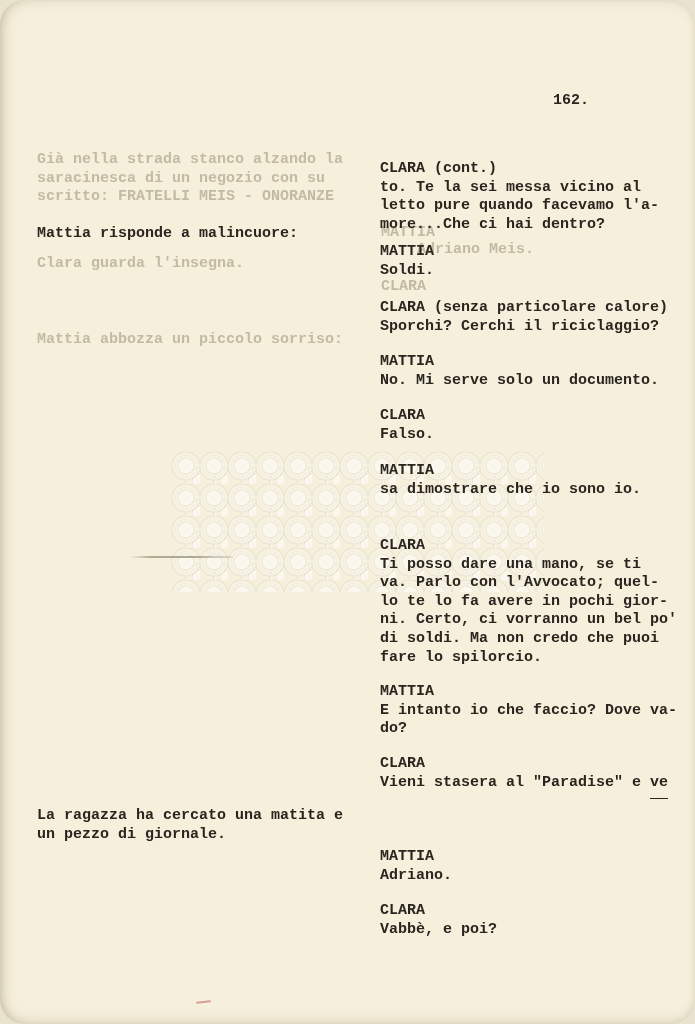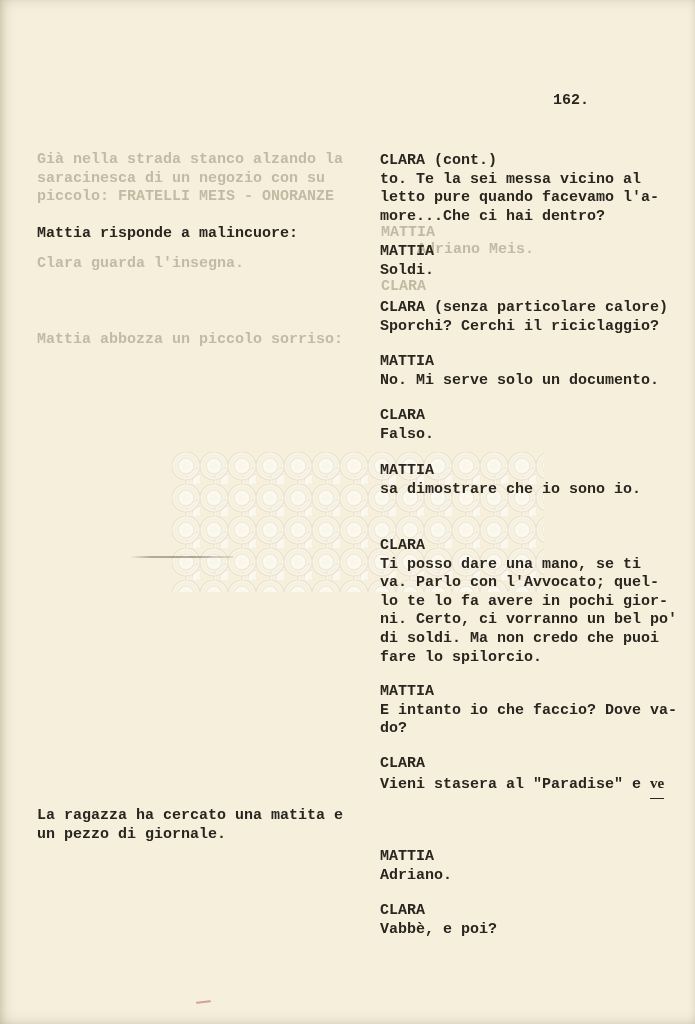--- a/index.html
+++ b/index.html
@@ -10,27 +10,28 @@
     overflow:hidden;
     font-family:"Liberation Mono","DejaVu Sans Mono",monospace;
     font-size:15px;
     font-weight:700;
     color:#2a261f;
     box-shadow:
       inset 10px 0 14px -10px rgba(140,125,95,.55),
       inset -6px 0 10px -8px rgba(140,125,95,.30),
       inset 0 -10px 14px -10px rgba(140,125,95,.28),
       inset 0 10px 14px -10px rgba(140,125,95,.18);
+    border-radius: 25px;
   }
   .abs{position:absolute;}
   .line{white-space:pre;line-height:18.6px;}
   .block{position:absolute;left:380px;}
   .leftcol{left:37px;}
   .ghost{color:rgba(132,123,94,.45);}
-  .u{border-bottom:1.6px solid currentColor;padding-bottom:7px;font-family:Liberation Serif, serif;}
+  .u{border-bottom:1.6px solid currentColor;padding-bottom:7px;}
   .pagenum{position:absolute;left:553px;top:93px;line-height:16px;}
   .watermark{
     position:absolute;left:172px;top:452px;width:372px;height:140px;
     background-image:
       radial-gradient(circle at 14px 14px, rgba(255,255,255,.95) 7px, rgba(190,181,150,.40) 8px, rgba(255,255,255,.95) 9px, rgba(255,255,255,0) 10px, rgba(255,255,255,0) 11.5px, rgba(255,255,255,.95) 12.5px, rgba(190,181,150,.40) 14px, rgba(255,255,255,0) 15px),
       radial-gradient(circle at 14px 14px, rgba(190,181,150,.50) 3px, rgba(255,255,255,0) 4px),
       radial-gradient(circle at 28px 30px, rgba(255,255,255,.95) 7px, rgba(190,181,150,.35) 8px, rgba(255,255,255,.95) 9px, rgba(255,255,255,0) 10px, rgba(255,255,255,0) 11.5px, rgba(255,255,255,.95) 12.5px, rgba(190,181,150,.35) 14px, rgba(255,255,255,0) 15px),
       radial-gradient(circle at 28px 30px, rgba(190,181,150,.45) 3px, rgba(255,255,255,0) 4px);
     background-size:28px 32px;
     opacity:.55;
@@ -47,21 +48,21 @@
 </head>
 <body>
 
 <div class="page">
 
   <div class="pagenum">162.</div>
 
   <div class="abs leftcol ghost" style="top:151px">
     <div class="line">Già nella strada stanco alzando la</div>
     <div class="line">saracinesca di un negozio con su</div>
-    <div class="line">piccolo: FRATELLI MEIS - ONORANZE</div>
+    <div class="line">scritto: FRATELLI MEIS - ONORANZE</div>
   </div>
 
   <div class="abs leftcol" style="top:225px">
     <div class="line">Mattia risponde a malincuore:</div>
   </div>
 
   <div class="abs leftcol ghost" style="top:255px">
     <div class="line">Clara guarda l'insegna.</div>
   </div>
 
@@ -76,21 +77,21 @@
     <div class="line">Adriano Meis.</div>
   </div>
   <div class="abs ghost" style="left:381px;top:278px">
     <div class="line">CLARA</div>
   </div>
 
   <div class="watermark"></div>
   <div class="pencil-line"></div>
   <div class="red-mark"></div>
 
-  <div class="block" style="top:152px">
+  <div class="block" style="top:160px">
     <div class="line cue">CLARA (cont.)</div>
     <div class="line">to. Te la sei messa vicino al</div>
     <div class="line">letto pure quando facevamo l'a-</div>
     <div class="line">more...Che ci hai dentro?</div>
   </div>
 
   <div class="block" style="top:243px">
     <div class="line cue">MATTIA</div>
     <div class="line">Soldi.</div>
   </div>

